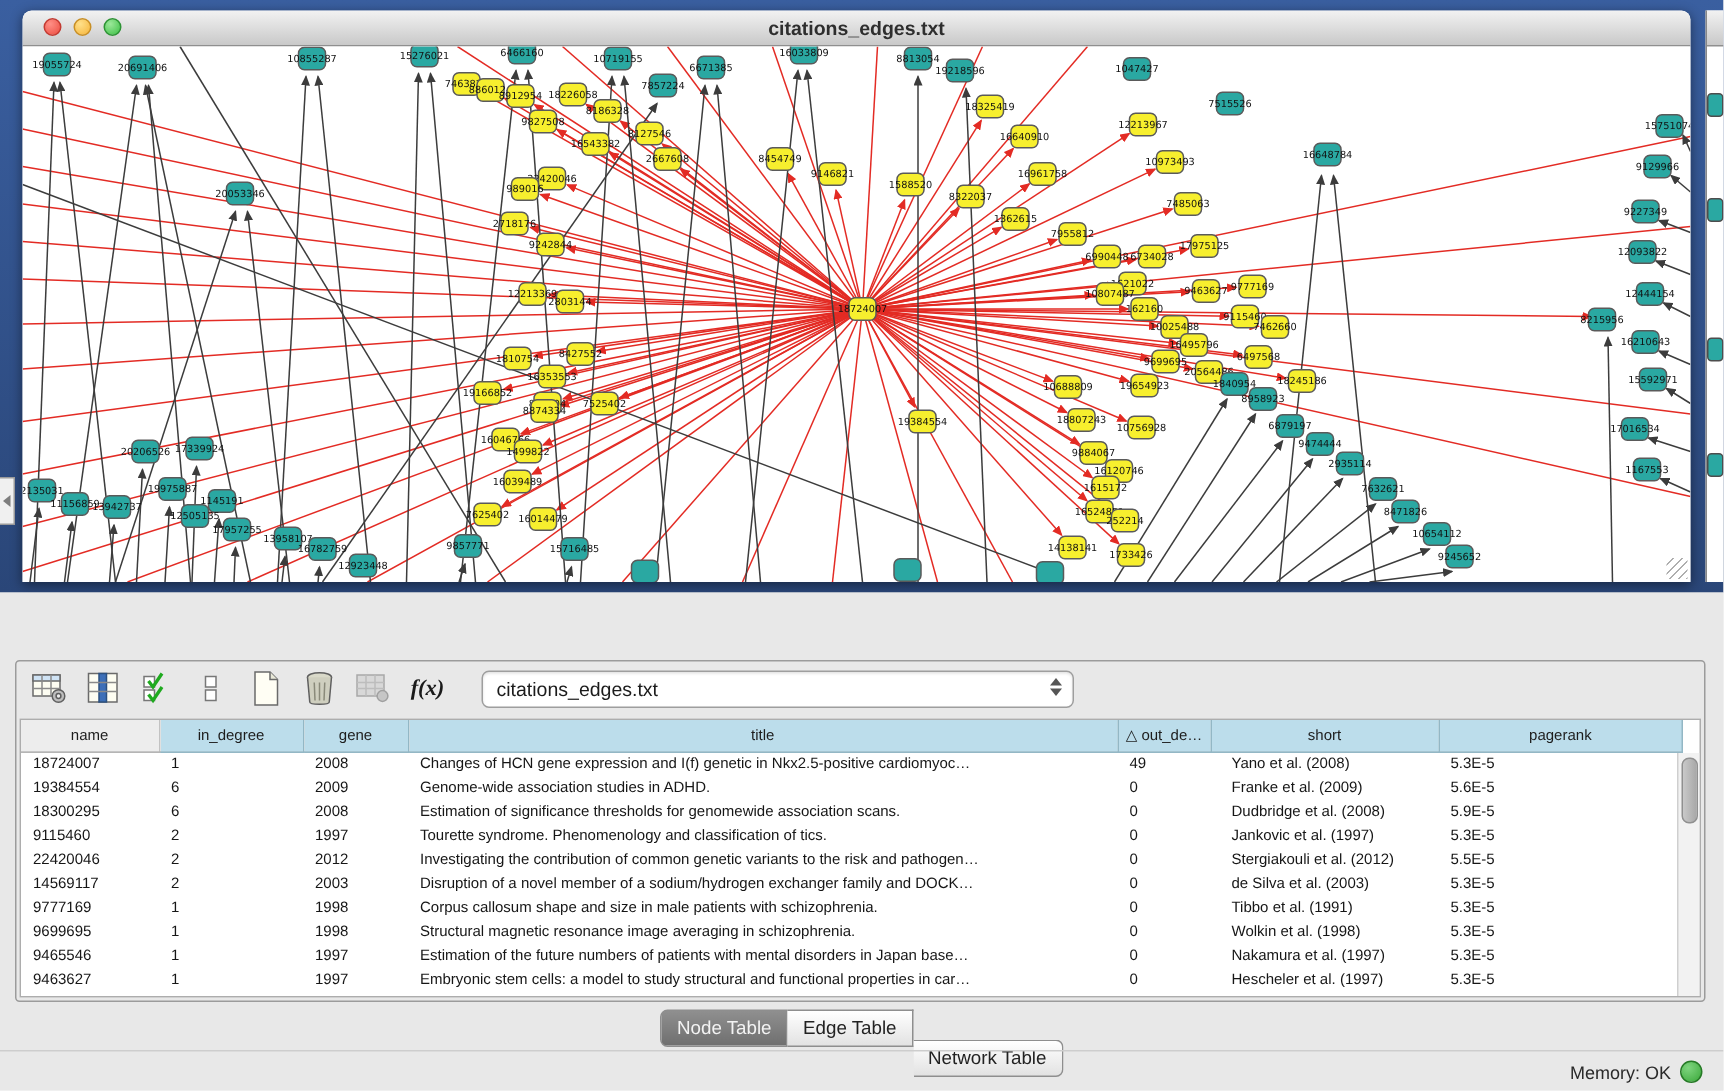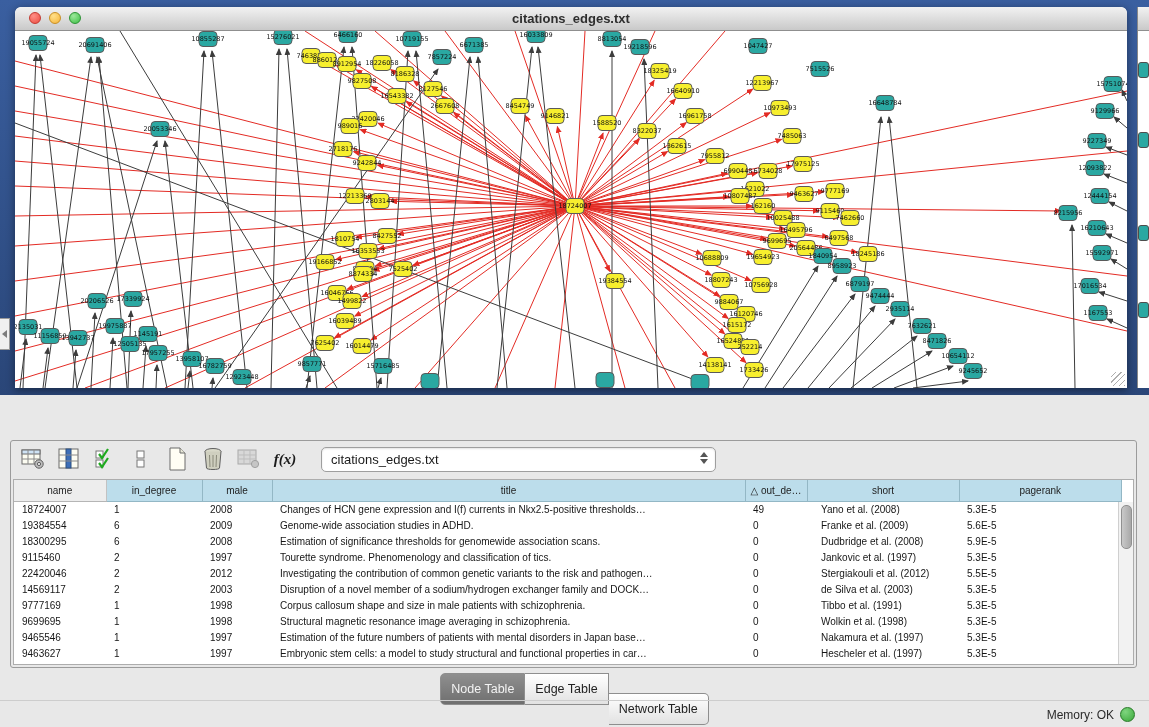--- a/index.html
+++ b/index.html
@@ -52,21 +52,21 @@
   table.grid col:nth-child(5){width:62px;}
   table.grid col:nth-child(6){width:152px;}
   table.grid th{height:21px;font-weight:normal;color:#1d1d1d;text-align:center;border-right:1px solid #93b7c5;border-bottom:1px solid #93b7c5;background:#bcddeb;overflow:hidden;white-space:nowrap;padding:0 2px;box-sizing:border-box;}
   table.grid th.plain{background:#ededed;border-right:1px solid #c2c2c2;border-bottom:1px solid #b5b5b5;}
   table.grid td{height:16px;line-height:16px;padding:0 8px;color:#161616;white-space:nowrap;overflow:hidden;}
   table.grid td.c-short{padding-left:14px;}
   .vscroll{position:absolute;right:0;top:22px;bottom:0;width:14px;background:#f2f2f2;border-left:1px solid #cfcfcf;}
   .vscroll .thumb{position:absolute;left:2px;top:3px;width:9px;height:42px;background:linear-gradient(90deg,#c9c9c9,#a8a8a8);border-radius:5px;border:1px solid #909090;}
 
   .tabs{position:absolute;left:0;right:0;top:278px;display:flex;justify-content:center;}
-  .seg{height:32px;line-height:21px;padding:0 10px;font-size:12.5px;color:#222;background:linear-gradient(#ffffff,#e2e2e2);border:1px solid #8e8e8e;border-left:none;cursor:pointer;}
+  .seg{height:25px;line-height:21px;padding:0 10px;font-size:12.5px;color:#222;background:linear-gradient(#ffffff,#e2e2e2);border:1px solid #8e8e8e;border-left:none;cursor:pointer;}
   .seg:first-child{border-left:1px solid #8e8e8e;border-radius:5px 0 0 5px;}
   .seg:last-child{border-radius:0 5px 5px 0;margin-top:20px;}
   .seg.sel{background:linear-gradient(#8f8f8f,#6f6f6f);color:#f3f3f3;}
 
   .statusbar{position:absolute;left:0;right:0;bottom:0;height:26px;border-top:1px solid #cdcdcd;}
   .memory{position:absolute;right:14px;top:6px;display:flex;align-items:center;font-size:12px;color:#2a2a2a;justify-content:space-between;}
   .memdot{width:13px;height:13px;margin-left:6px;border-radius:50%;background:radial-gradient(circle at 35% 30%,#7fd57f,#3aa83a);border:1px solid #267a26;}
 </style>
 </head>
 <body>
@@ -828,33 +828,33 @@
               <col>
               <col>
               <col>
               <col>
               <col>
             </colgroup>
           <thead>
               <tr id="thead-row">
                 <th class="plain">name</th>
                 <th>in_degree</th>
-                <th>male</th>
+                <th>gene</th>
                 <th>title</th>
                 <th>△ out_de…</th>
                 <th>short</th>
                 <th>pagerank</th>
               </tr>
             </thead>
           <tbody id="tbody-rows">
               <tr>
                 <td class="c-name">18724007</td>
                 <td class="c-indeg">1</td>
                 <td class="c-year">2008</td>
-                <td class="c-title">Changes of HCN gene expression and I(f) currents in Nkx2.5-positive thresholds…</td>
+                <td class="c-title">Changes of HCN gene expression and I(f) genetic in Nkx2.5-positive cardiomyoc…</td>
                 <td class="c-out">49</td>
                 <td class="c-short">Yano et al. (2008)</td>
                 <td class="c-pr">5.3E-5</td>
               </tr>
               <tr>
                 <td class="c-name">19384554</td>
                 <td class="c-indeg">6</td>
                 <td class="c-year">2009</td>
                 <td class="c-title">Genome-wide association studies in ADHD.</td>
                 <td class="c-out">0</td>

